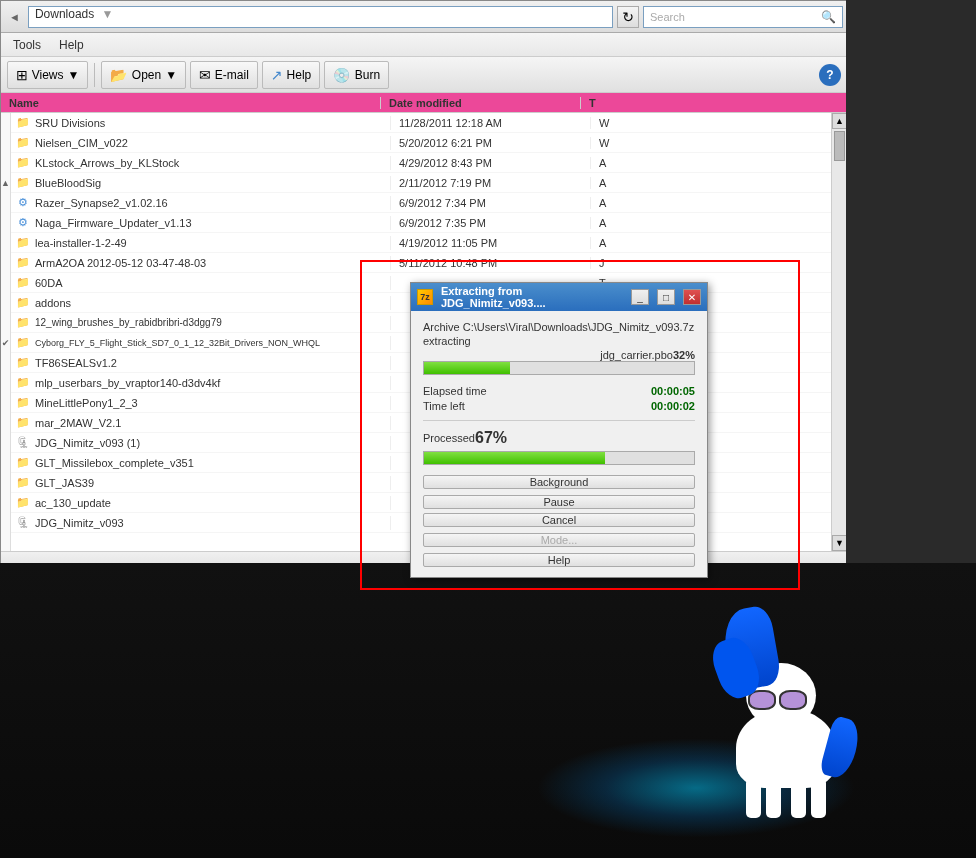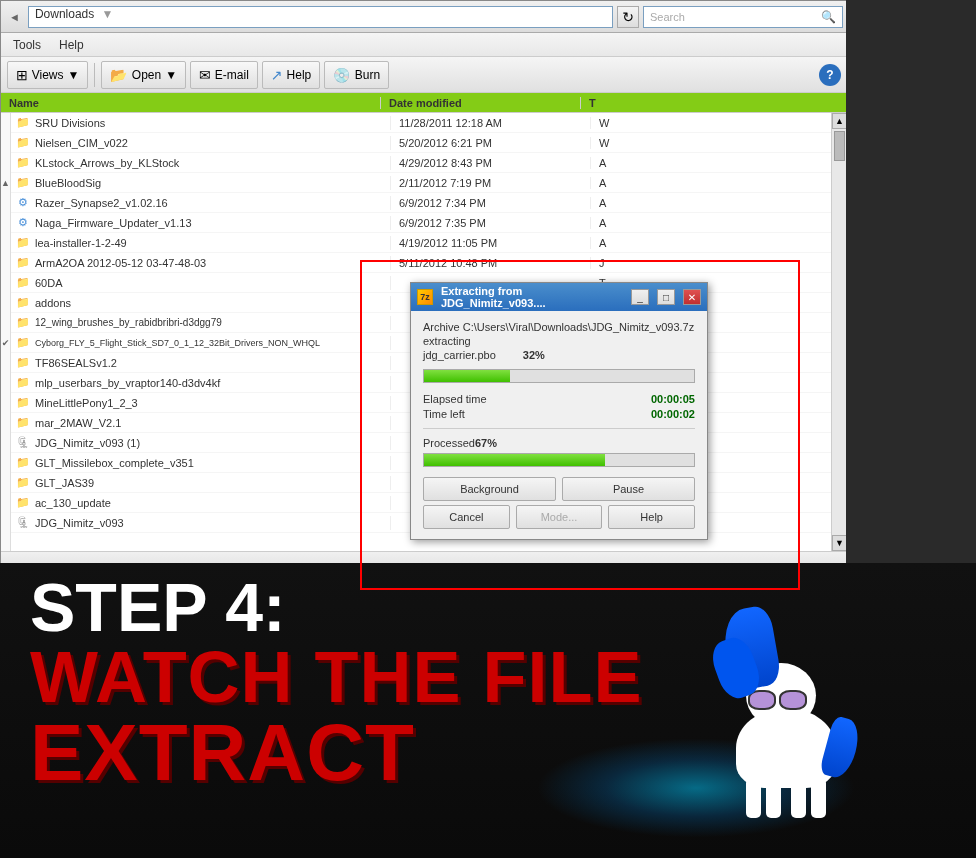--- a/index.html
+++ b/index.html
@@ -130,21 +130,21 @@
 
     
     .file-list {
       flex: 1;
       background: white;
       overflow: hidden;
     }
 
     .file-list-header {
       height: 20px;
-      background: #84cc16;
+      background: #ec4899;
       border-bottom: 1px solid #ccc;
       display: flex;
       align-items: center;
       font-size: 11px;
       font-weight: bold;
       color: #333;
     }
 
     .col-name { width: 380px; padding: 0 8px; border-right: 1px solid #ccc; }
     .col-date { width: 200px; padding: 0 8px; border-right: 1px solid #ccc; }
@@ -282,24 +282,23 @@
     }
 
     .dialog-extracting-label {
       font-size: 11px;
       color: #333;
       margin-bottom: 2px;
     }
 
     .dialog-filename-row {
       display: flex;
-      justify-content: flex-start;
-      align-items: center;
-      margin-bottom: 8px;
-      gap: 27px;
+      justify-content: flex-end;
+      align-items: center;
+      margin-bottom: 0;
     }
 
     .dialog-filename {
       font-size: 11px;
       color: #333;
     }
 
     .dialog-percent {
       font-size: 11px;
       color: #333;
@@ -335,26 +334,27 @@
     }
 
     .dialog-processed-row {
       display: flex;
       justify-content: flex-start;
       align-items: center;
       margin-bottom: 4px;
     }
 
     .dialog-processed-label { font-size: 11px; color: #333; }
-    .dialog-processed-percent { font-size: 11px; color: #333; font-weight: bold; }
+    .dialog-processed-percent { font-size: 16px; color: #333; font-weight: bold; }
 
     .dialog-buttons {
       display: flex;
       gap: 6px;
       margin-top: 10px;
+      flex-direction: column;
     }
 
     .dialog-button {
       flex: 1;
       height: 24px;
       background: linear-gradient(to bottom, #f5f5f5, #e0e0e0);
       border: 1px solid #aaa;
       border-radius: 2px;
       font-size: 11px;
       cursor: pointer;
@@ -705,18 +705,13 @@
     <div style="position:absolute; bottom:130px; left:20px; width:40px; height:60px; background:#0055ee; border-radius:40%; transform:rotate(-20deg);"></div>
 
     <div style="position:absolute; bottom:10px; left:50px; width:15px; height:40px; background:white; border-radius:5px;"></div>
     <div style="position:absolute; bottom:10px; left:70px; width:15px; height:40px; background:white; border-radius:5px;"></div>
     <div style="position:absolute; bottom:10px; left:95px; width:15px; height:40px; background:white; border-radius:5px;"></div>
     <div style="position:absolute; bottom:10px; left:115px; width:15px; height:40px; background:white; border-radius:5px;"></div>
 
     <div style="position:absolute; bottom:50px; left:130px; width:30px; height:60px; background:linear-gradient(to bottom, #1166ff, #0044cc); border-radius:30% 60% 60% 30%; transform:rotate(15deg);"></div>
   </div>
 
-  <div style="position:absolute; top:10px; left:30px;">
-    <div style="font-size:68px; font-weight:bold; color:white; font-family:Impact,'Arial Black',sans-serif; line-height:1;">STEP 4:</div>
-    <div style="font-size:72px; font-weight:900; color:#cc0000; font-family:Impact,'Arial Black',sans-serif; line-height:1; text-shadow:3px 3px 0 #550000; letter-spacing:1px;">WATCH THE FILE</div>
-    <div style="font-size:80px; font-weight:900; color:#cc0000; font-family:Impact,'Arial Black',sans-serif; line-height:1; text-shadow:3px 3px 0 #550000; letter-spacing:1px;">EXTRACT</div>
-  </div>
 </div>
 
 </body></html>

